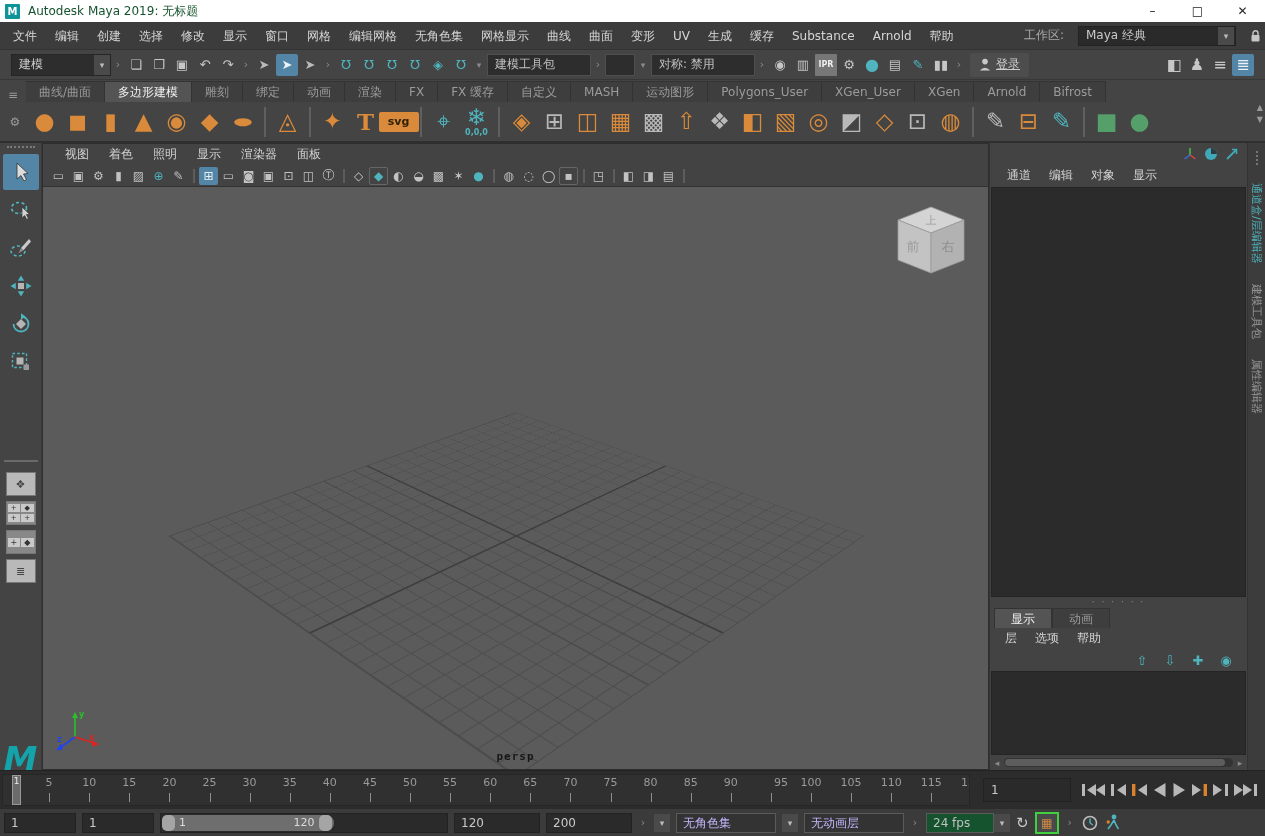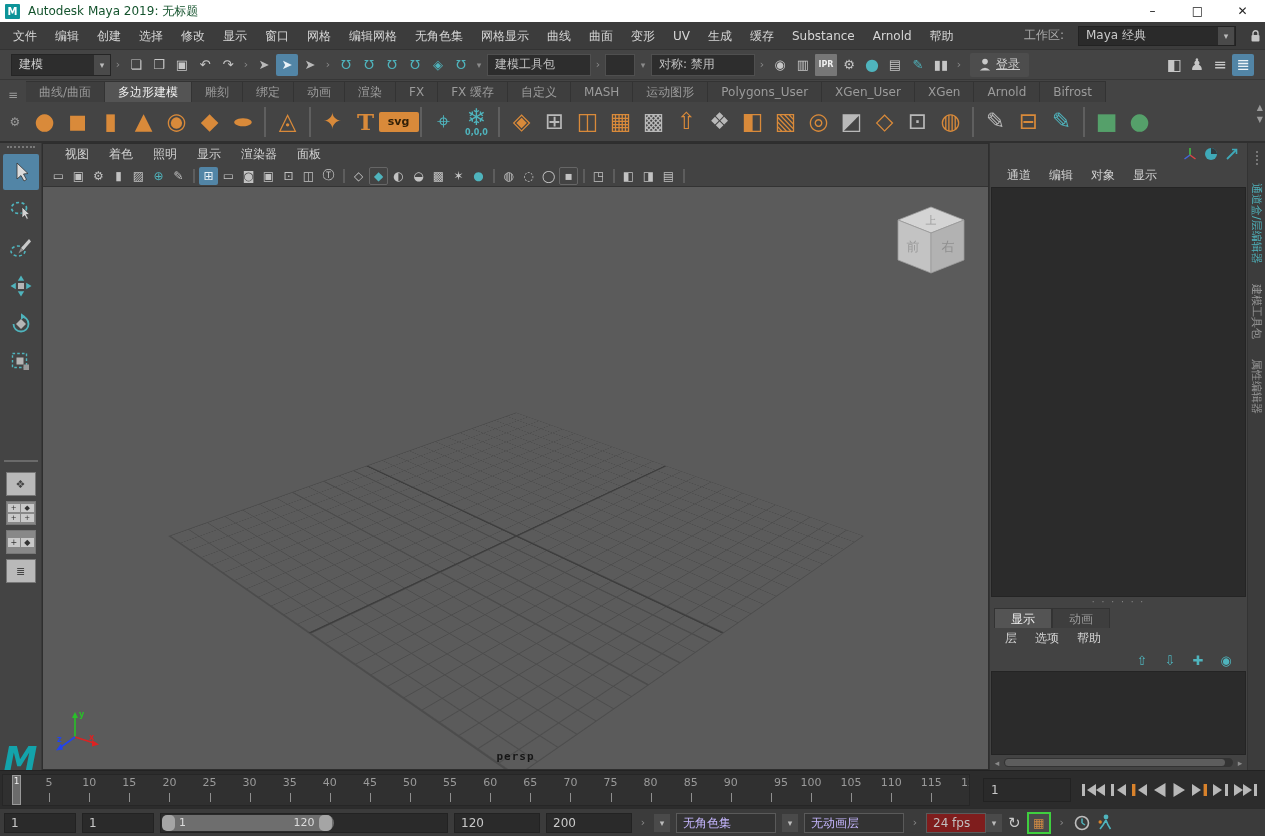--- a/index.html
+++ b/index.html
@@ -150,21 +150,21 @@
   .num-field { width:72px; height:20px; background:#2a2a2a; border:1px solid #222; padding-left:6px; line-height:18px; color:#c9c9c9; flex:none; }
   .range-slider { width:288px; height:20px; background:#2a2a2a; border:1px solid #222; position:relative; flex:none; }
   .range-bar { position:absolute; left:1px; top:1px; height:16px; width:60%; background:#6e6e6e; border-radius:8px; }
   .range-handle { position:absolute; top:1px; width:13px; height:16px; background:#a5a5a5; border-radius:5px; }
   .range-handle.left { left:1px; } .range-handle.right { right:40%; margin-right:1px; }
   .range-lbl { position:absolute; top:2px; font-size:11px; color:#dcdcdc; }
   .range-lbl.start { left:18px; } .range-lbl.end { right:calc(40% + 18px); }
   .drop-arrow { width:16px; height:18px; background:#4a4a4a; color:#bbb; font-size:9px; display:flex; align-items:center; justify-content:center; flex:none; }
   .drop-field { width:100px; height:20px; background:#333; border:1px solid #5a5a5a; padding-left:6px; line-height:18px; color:#c4b5fd; flex:none; }
   .fps-select { display:flex; align-items:center; flex:none; }
-  .fps-field { width:60px; height:20px; background:#7f1d1d; border:1px solid #5a5a5a; padding-left:6px; line-height:18px; color:#c0c0c0; }
+  .fps-field { width:68px; height:20px; background:#14532d; border:1px solid #5a5a5a; padding-left:6px; line-height:18px; color:#c0c0c0; }
   .loop-icon { font-size:15px; color:#c9c9c9; }
   .autokey { width:24px; height:22px; border:2px solid #3fcf3f; background:#4a4a4a; display:flex; align-items:center; justify-content:center;
      color:#cf8a44; font-size:12px; flex:none; }
 </style>
 </head>
 <body>
 
 <div class="window">
 
   <div class="titlebar">

